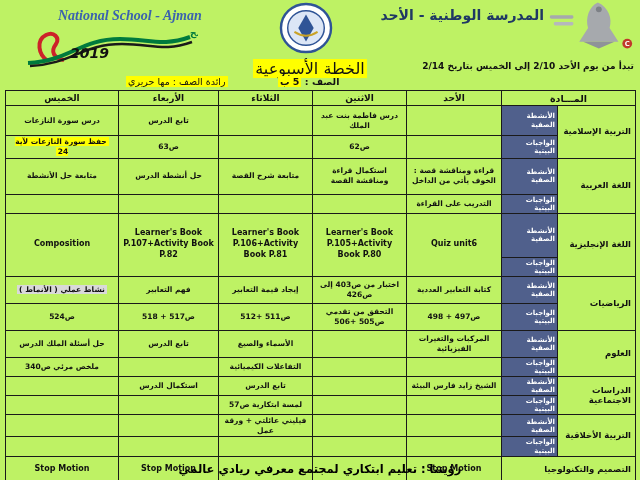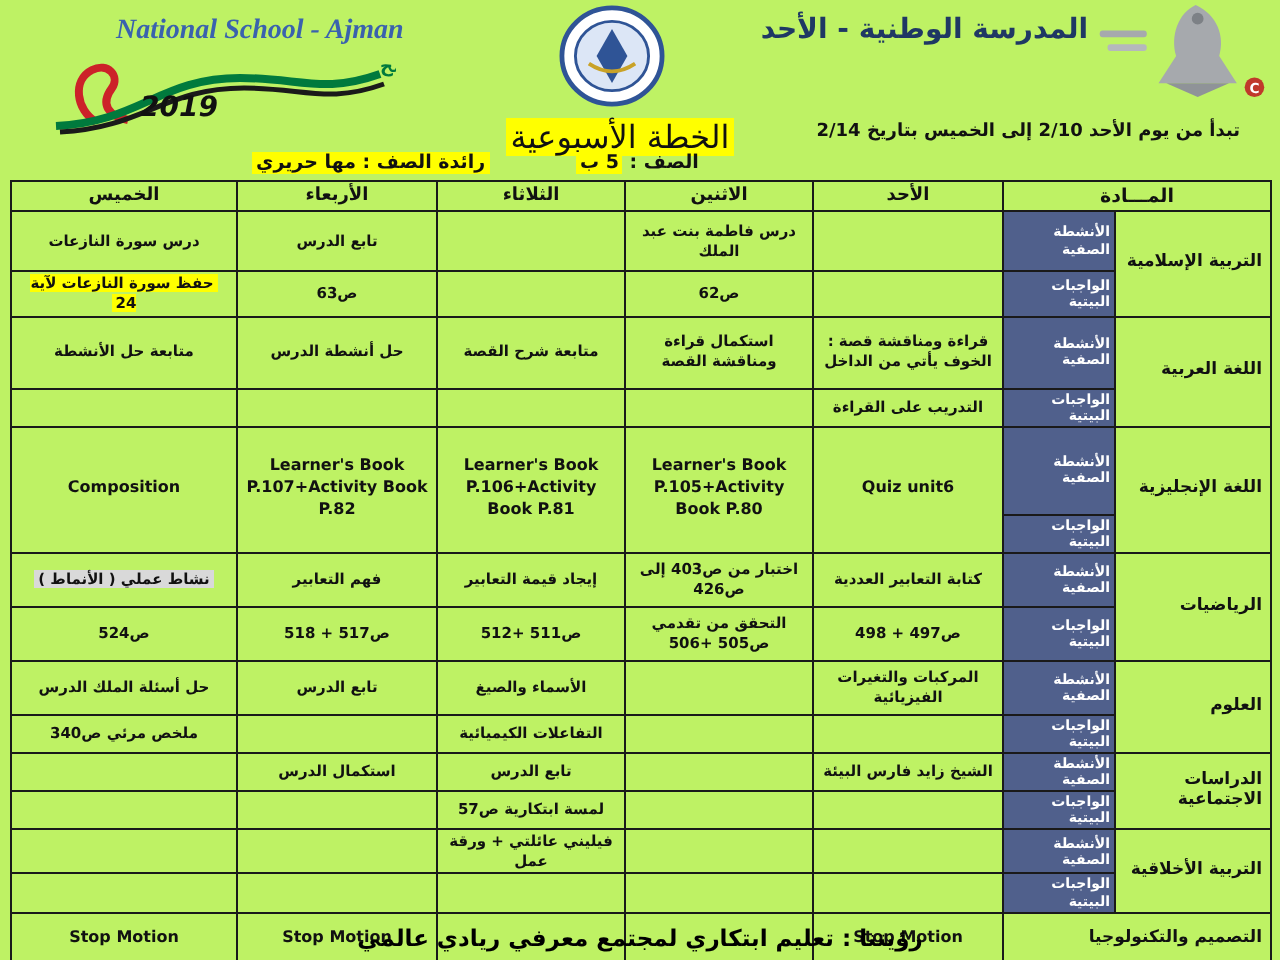--- a/index.html
+++ b/index.html
@@ -6,23 +6,23 @@
   body{width:640px;height:480px;background:#e8e8e8;font-family:"DejaVu Sans",sans-serif;}
   .page{position:relative;width:640px;height:480px;background:#bef264;overflow:hidden;}
 
   
   .school-en{position:absolute;left:58px;top:8px;font-family:"Liberation Serif",serif;font-style:italic;font-weight:bold;font-size:14px;color:#3a62ae;}
   .school-logo{position:absolute;left:277px;top:2px;width:58px;height:52px;}
   .school-ar{position:absolute;right:96px;top:7px;font-size:14px;font-weight:bold;color:#1f3864;direction:rtl;}
   .falcon{position:absolute;right:2px;top:0;width:94px;height:50px;}
   .ribbon{position:absolute;left:20px;top:26px;width:178px;height:44px;}
   .plan-title{position:absolute;left:230px;top:59px;width:160px;text-align:center;font-size:16px;font-weight:normal;direction:rtl;color:#111;}
-  .date-range{position:absolute;right:20px;top:61px;font-size:9px;font-weight:bold;direction:rtl;color:#111;}
-  .class-line{position:absolute;left:278px;top:76px;font-size:9.5px;font-weight:bold;direction:rtl;color:#111;margin-left:10px;}
-  .teacher{position:absolute;left:110px;top:76px;font-size:9.5px;font-weight:bold;direction:rtl;color:#111;padding-left:16px;}
+  .date-range{position:absolute;right:6px;top:61px;font-size:9px;font-weight:bold;direction:rtl;color:#111;}
+  .class-line{position:absolute;left:278px;top:76px;font-size:9.5px;font-weight:bold;direction:rtl;color:#111;}
+  .teacher{position:absolute;left:110px;top:76px;font-size:9.5px;font-weight:normal;direction:rtl;color:#111;padding-left:16px;}
   .hl-y{background:#ffff00;padding:0 2px;}
   .hl-g{background:#d9d9d9;padding:0 2px;}
 
   
   .plan-table-wrap{position:absolute;left:5px;top:90px;}
   table{border-collapse:collapse;table-layout:fixed;width:630px;}
   td{border:1px solid #1a1a1a;text-align:center;vertical-align:middle;padding:1px 2px;color:#111;font-weight:bold;overflow:hidden;}
   .cell{font-size:7.5px;line-height:1.3;direction:rtl;}
   .dayhead{font-size:9px;}
   .mat-header{font-size:9.5px;}

